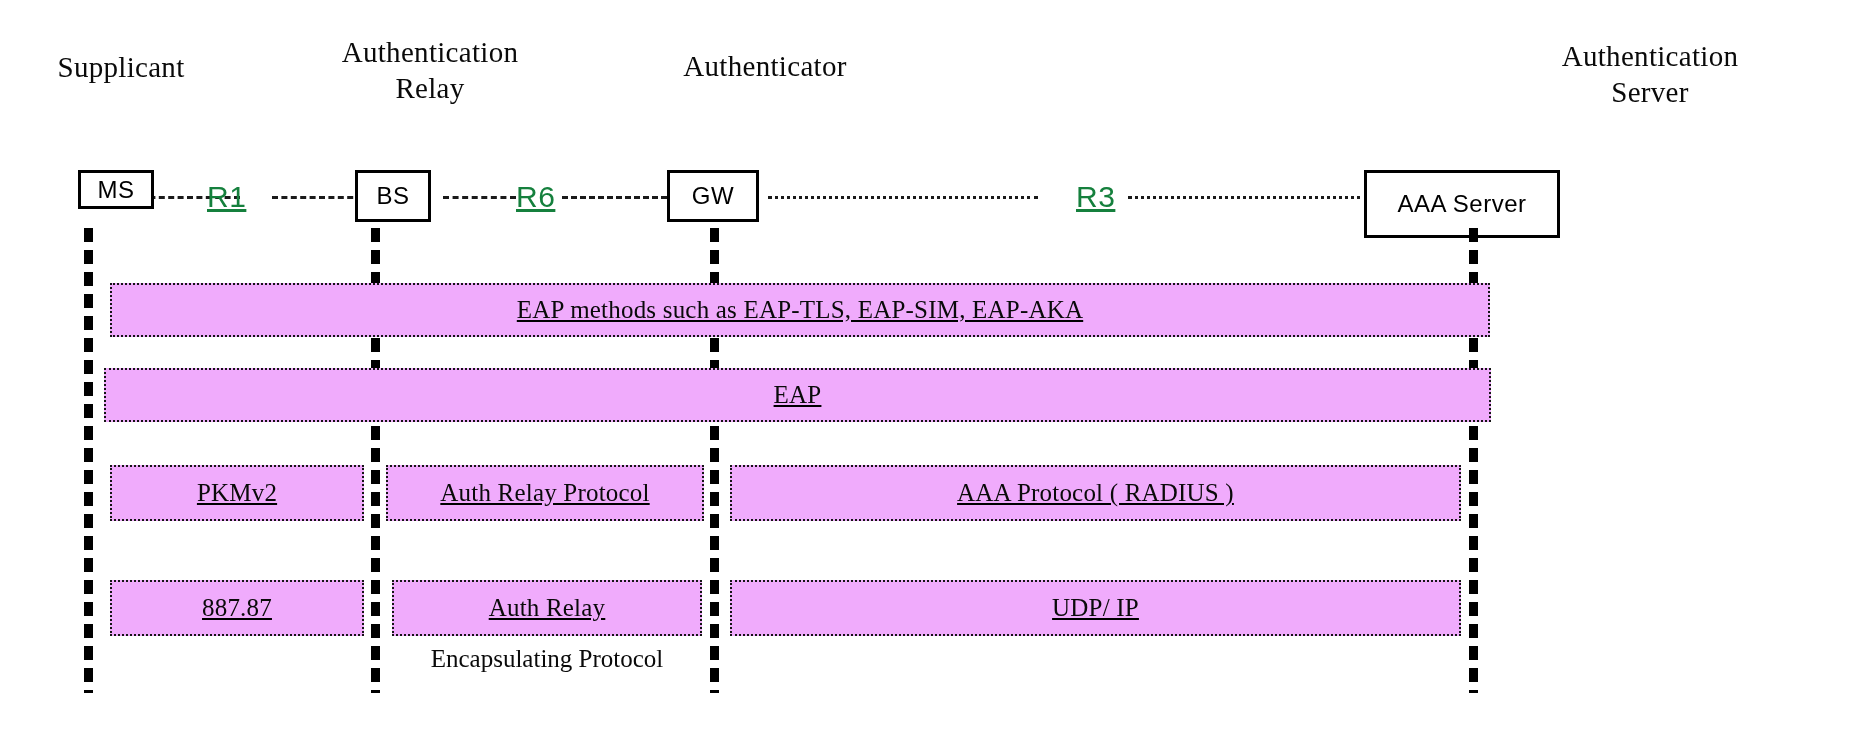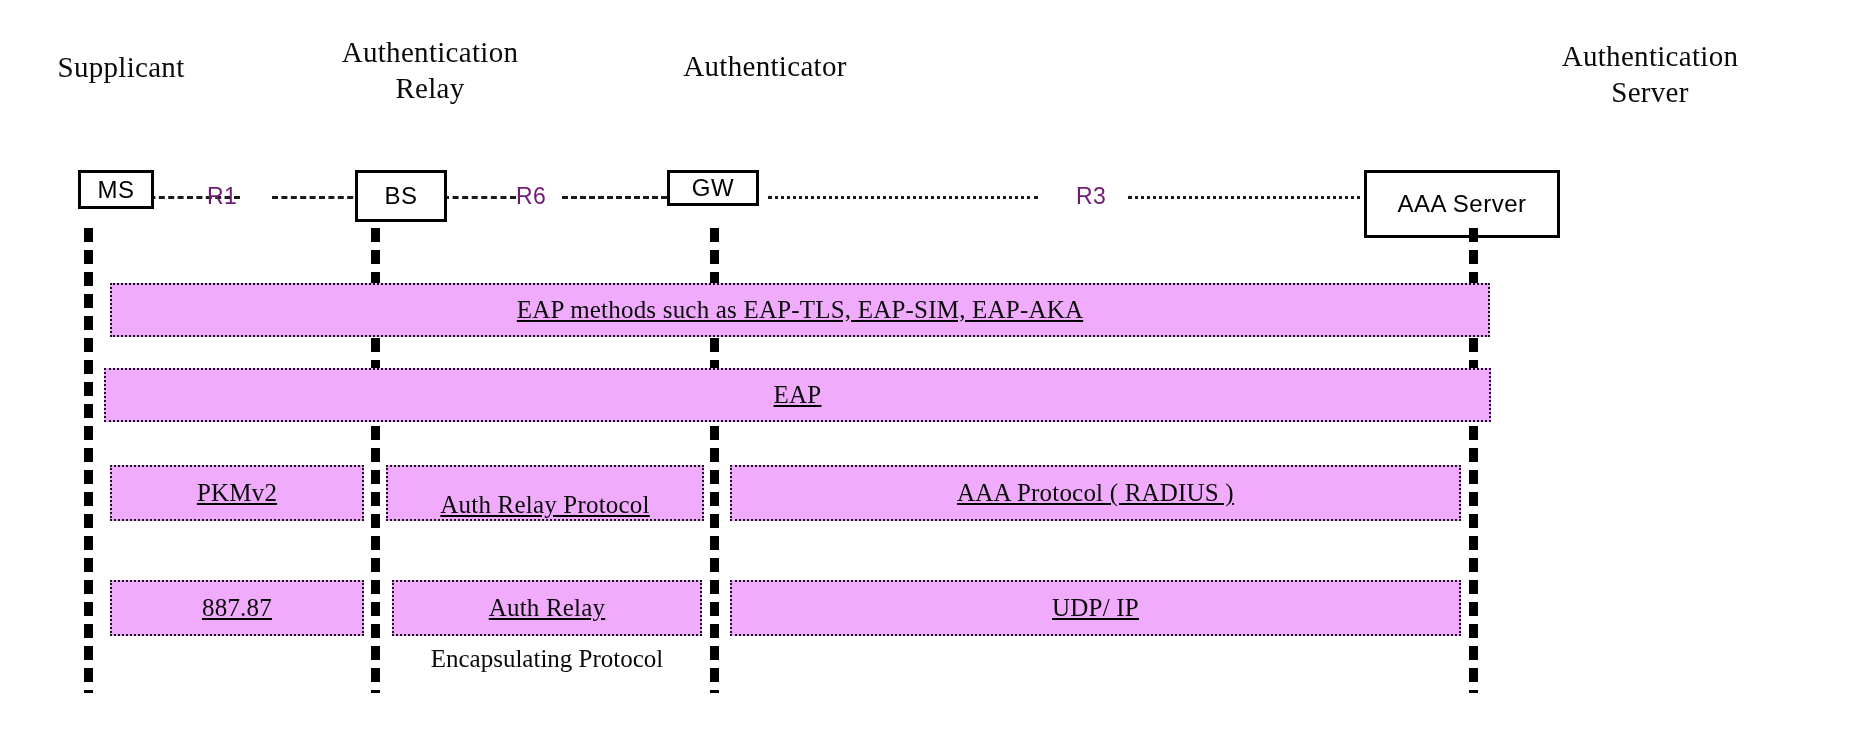--- a/index.html
+++ b/index.html
@@ -58,25 +58,26 @@
     position: absolute;
     height: 0;
     border-top: 3px dashed #1a1a1a;
   }
   .link-line.fine {
     border-top: 3px dotted #1a1a1a;
   }
   .ref-label {
     position: absolute;
     font-family: "Liberation Sans", "DejaVu Sans", sans-serif;
-    font-size: 23px;
+    font-size: 30px;
     line-height: 23px;
-    color: #701a75;
+    color: #15803d;
     letter-spacing: 0.5px;
     white-space: nowrap;
+    text-decoration: underline;
   }
 
   
   .v-divider {
     position: absolute;
     width: 9px;
     background-image: repeating-linear-gradient(
       to bottom,
       #000000 0px,
       #000000 14px,
@@ -141,25 +142,25 @@
   <div class="link-line fine" style="left:1128px; top:196px; width:240px;"></div>
 
   <div class="ref-label" style="left:207px; top:185px;">R1</div>
   <div class="ref-label" style="left:516px; top:185px;">R6</div>
   <div class="ref-label" style="left:1076px; top:185px;">R3</div>
 
   <div class="node-box" style="left:78px; top:170px; width:76px; height:39px;">
     <span class="node-text">MS</span>
   </div>
 
-  <div class="node-box" style="left:355px; top:170px; width:92px; height:52px;">
+  <div class="node-box" style="left:355px; top:170px; width:76px; height:52px;">
     <span class="node-text">BS</span>
   </div>
 
-  <div class="node-box" style="left:667px; top:170px; width:92px; height:36px;">
+  <div class="node-box" style="left:667px; top:170px; width:92px; height:52px;">
     <span class="node-text">GW</span>
   </div>
 
   <div class="node-box" style="left:1364px; top:170px; width:196px; height:68px;">
     <span class="node-text">AAA Server</span>
   </div>
 
   <div class="v-divider" style="left:84px; top:228px; height:465px;"></div>
   <div class="v-divider" style="left:371px; top:228px; height:465px;"></div>
   <div class="v-divider" style="left:710px; top:228px; height:465px;"></div>
@@ -170,21 +171,21 @@
   </div>
 
   <div class="proto-box" style="left:104px; top:368px; width:1387px; height:54px;">
     <span class="proto-text">EAP</span>
   </div>
 
   <div class="proto-box" style="left:110px; top:465px; width:254px; height:56px;">
     <span class="proto-text">PKMv2</span>
   </div>
 
-  <div class="proto-box" style="left:386px; top:465px; width:318px; height:56px;align-items:flex-end;">
+  <div class="proto-box" style="left:386px; top:465px; width:318px; height:56px;">
     <span class="proto-text">Auth Relay Protocol</span>
   </div>
 
   <div class="proto-box" style="left:730px; top:465px; width:731px; height:56px;">
     <span class="proto-text">AAA Protocol ( RADIUS )</span>
   </div>
 
   <div class="proto-box" style="left:110px; top:580px; width:254px; height:56px;">
     <span class="proto-text">887.87</span>
   </div>

